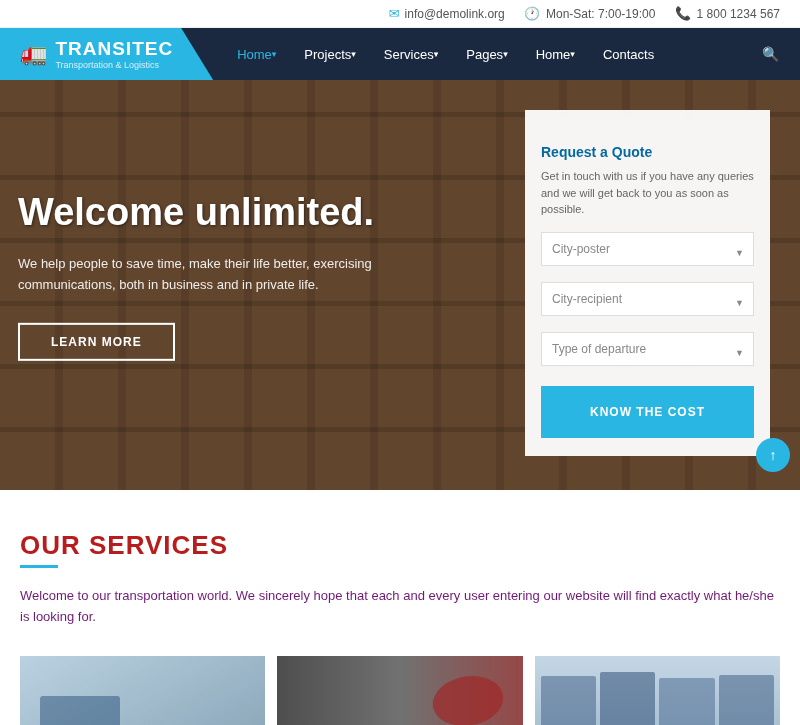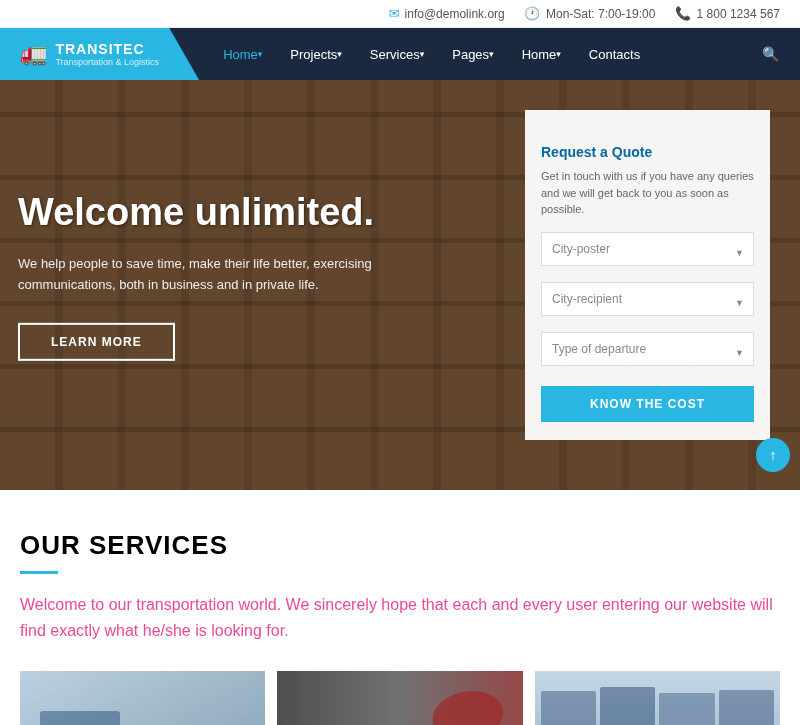--- a/index.html
+++ b/index.html
@@ -29,21 +29,21 @@
     .logo-area {
       background: #29b6e3;
       padding: 10px 20px;
       display: flex;
       align-items: center;
       min-width: 170px;
       clip-path: polygon(0 0, 85% 0, 100% 100%, 0 100%);
       padding-right: 40px;
     }
     .logo-icon { font-size: 22px; color: #fff; margin-right: 8px; }
-    .logo-text .brand { font-size: 14px; font-weight: 700; color: #fff; letter-spacing: 1px; }
+    .logo-text .brand { font-size: 19px; font-weight: 700; color: #fff; letter-spacing: 1px; }
     .logo-text .tagline { font-size: 9px; color: rgba(255,255,255,0.8); }
     .nav {
       display: flex;
       align-items: center;
       flex: 1;
       padding-left: 10px;
     }
     .nav-item {
       color: #fff;
       font-size: 13px;
@@ -185,21 +185,21 @@
       appearance: none;
       cursor: pointer;
     }
     .know-cost-btn {
       width: 100%;
       background: #29b6e3;
       color: #fff;
       font-size: 12px;
       font-weight: 700;
       letter-spacing: 1px;
-      padding: 11px;
+      padding: 19px;
       border: none;
       cursor: pointer;
       text-transform: uppercase;
       margin-top: 4px;
     }
 
     
     .scroll-btn {
       position: absolute;
       right: 10px;
@@ -216,34 +216,34 @@
       cursor: pointer;
     }
 
     
     .services-section {
       padding: 40px 20px 20px 20px;
     }
     .services-title {
       font-size: 26px;
       font-weight: 900;
-      color: #000000;
+      color: #b91c1c;
       letter-spacing: 1px;
       text-transform: uppercase;
-      margin-bottom: 10px;
+      margin-bottom: 4px;
     }
     .title-underline {
       width: 38px;
       height: 3px;
       background: #29b6e3;
       margin-bottom: 18px;
     }
     .services-desc {
-      font-size: 16px;
-      color: #ec4899;
+      font-size: 13px;
+      color: #701a75;
       margin-bottom: 28px;
       line-height: 1.6;
     }
     .services-grid {
       display: grid;
       grid-template-columns: repeat(3, 1fr);
       gap: 12px;
     }
     .service-card {
       position: relative;

